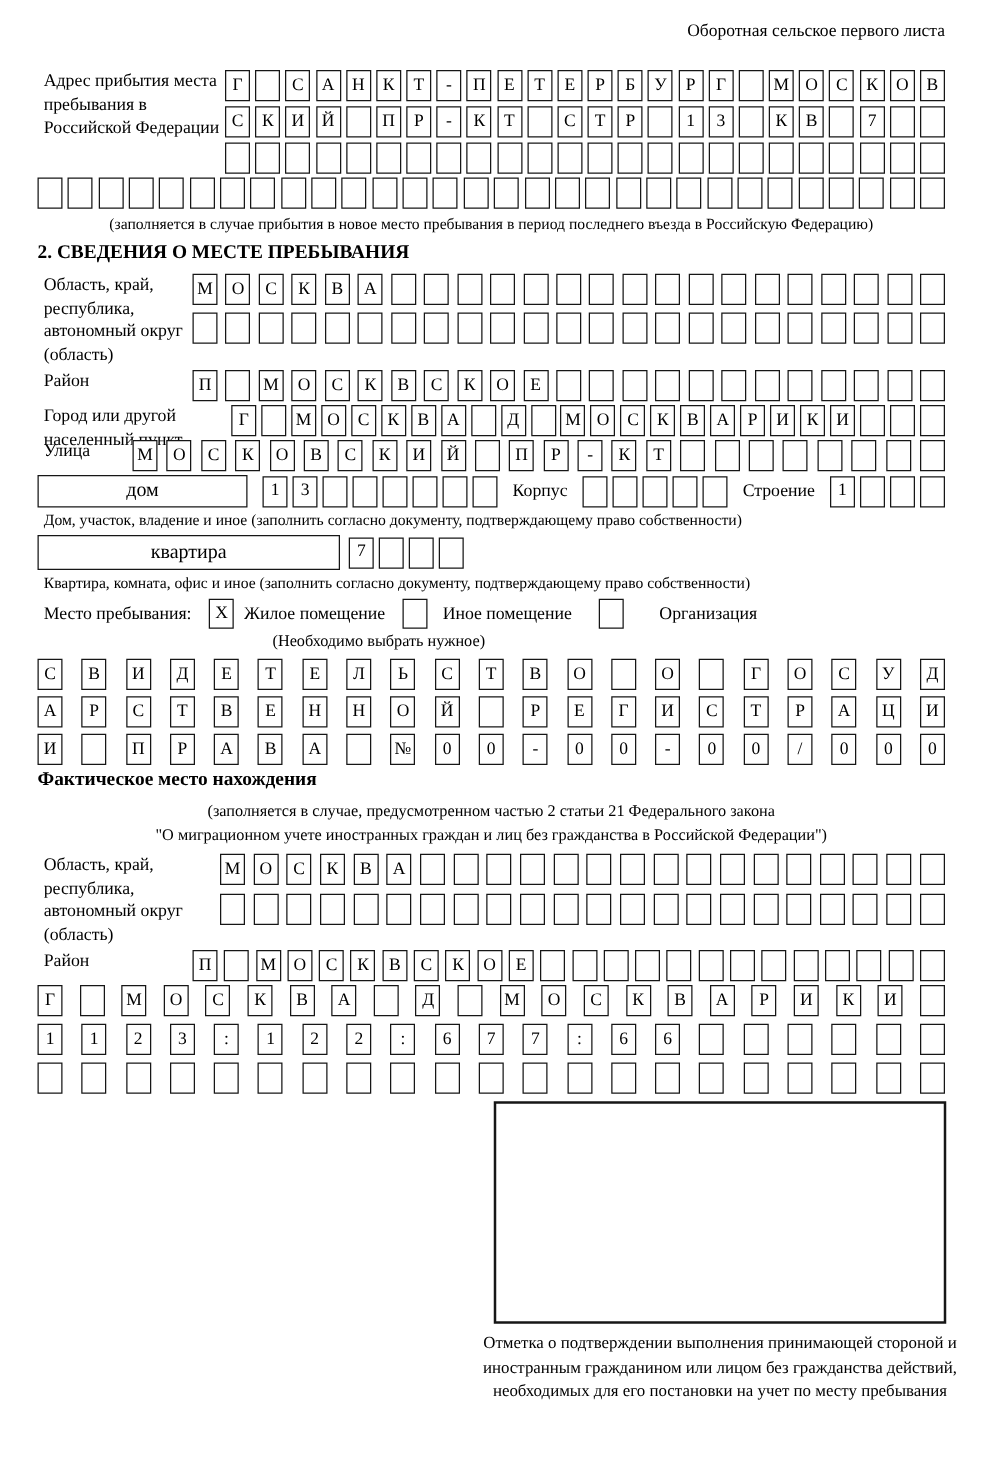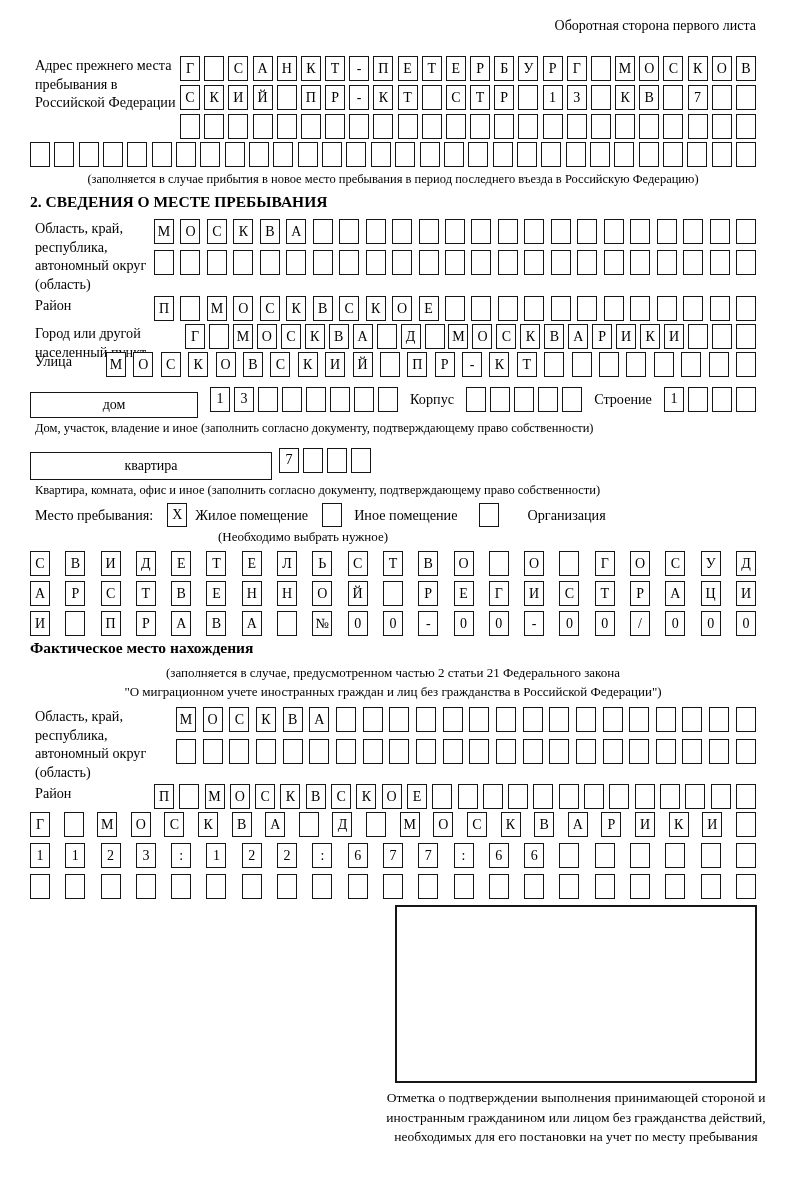--- a/index.html
+++ b/index.html
@@ -21,40 +21,40 @@
     flex:none; width:20px; height:25px;
     border:1.6px solid #161616; background:#fff;
     display:flex; align-items:center; justify-content:center;
     font-size:14px; line-height:1;
   }
   .caption { font-size:12.5px; line-height:16px; }
   .caption.center { text-align:center; }
   .sec-title { font-weight:bold; text-align:left; font-size:15.5px; margin:6px 0 8px 0; }
   .wide-box {
     border:1.7px solid #161616; height:26px; flex:none;
-    display:flex; align-items:center; justify-content:center; font-size:14px;margin-top:12px;
+    display:flex; align-items:center; justify-content:center; font-size:16px;
   }
   .row-flex { display:flex; align-items:center; }
   .inline-label { font-size:14.2px; flex:none; }
   .checkbox {
     width:20px; height:24px; border:1.6px solid #161616; flex:none;
     display:flex; align-items:center; justify-content:center; font-size:14px;
   }
   .stamp-box { border:2px solid #161616; width:362px; height:178px; margin-left:365px; margin-top:6px; background:#fff; }
   .stamp-caption { width:412px; margin-left:340px; text-align:center; font-size:13.5px; line-height:19.5px; margin-top:5px; }
   .fact-caption { text-align:center; font-size:13px; line-height:19px; }
   .mb2{margin-bottom:2px;} .mb4{margin-bottom:4px;} .mb5{margin-bottom:5px;} .mb6{margin-bottom:6px;}
 </style>
 </head>
 <body>
 
-<div class="back-note">Оборотная сторона первого листа</div>
-
-<div class="field">
-  <div class="field-label" style="width:150px">Адрес прежнего места пребывания в Российской Федерации</div>
+<div class="back-note">Оборотная сельское первого листа</div>
+
+<div class="field">
+  <div class="field-label" style="width:150px">Адрес прибытия места пребывания в Российской Федерации</div>
   <div class="cells-col">
     <div class="cells">
         <span class="cell">Г</span>
         <span class="cell"></span>
         <span class="cell">С</span>
         <span class="cell">А</span>
         <span class="cell">Н</span>
         <span class="cell">К</span>
         <span class="cell">Т</span>
         <span class="cell">-</span>

